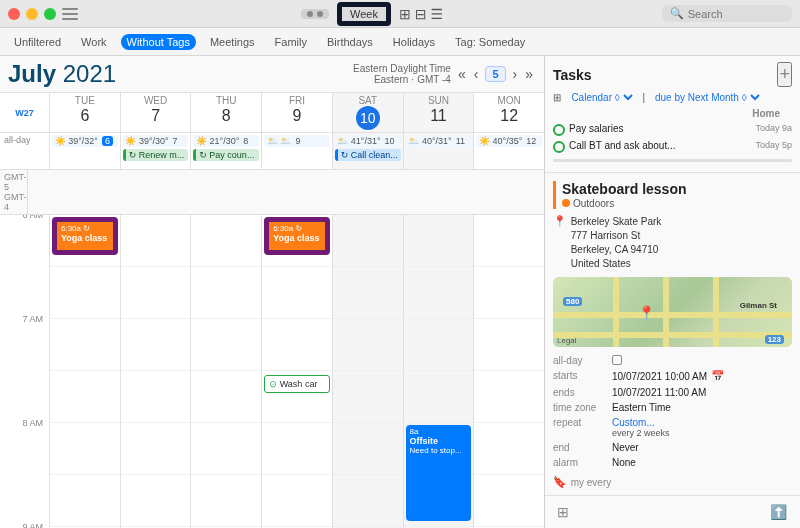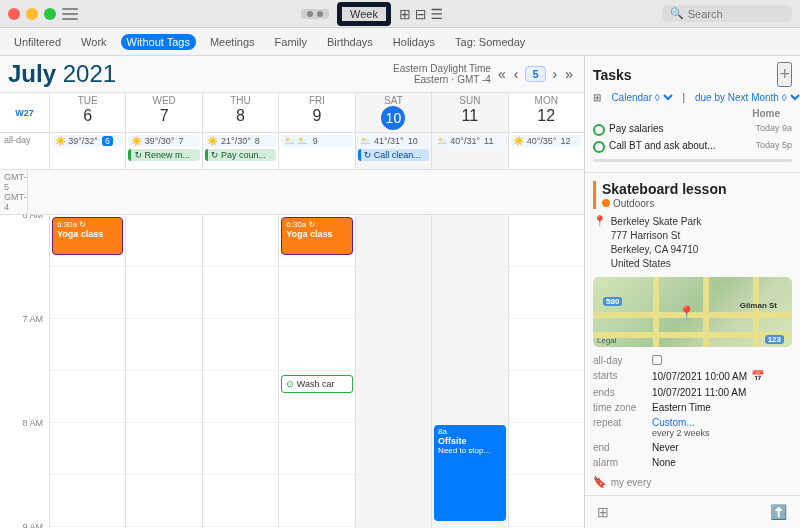--- a/index.html
+++ b/index.html
@@ -295,29 +295,29 @@
       border-radius: 4px;
       padding: 2px 4px;
       font-size: 9px;
       overflow: hidden;
       cursor: pointer;
       z-index: 2;
     }
     .evt-orange {
       background: #fd7e14;
       color: white;
-      border: 1px solid #701a75;
+      border: 5px solid #701a75;
     }
     .evt-blue {
       background: #007bff;
       color: white;
     }
     
     .right-panel {
-      width: 216px;
+      width: 256px;
       flex-shrink: 0;
       border-left: 1px solid #d0d0d0;
       background: #f9f9f9;
       display: flex;
       flex-direction: column;
       overflow: hidden;
     }
     
     .tasks-section {
       padding: 6px 8px;

